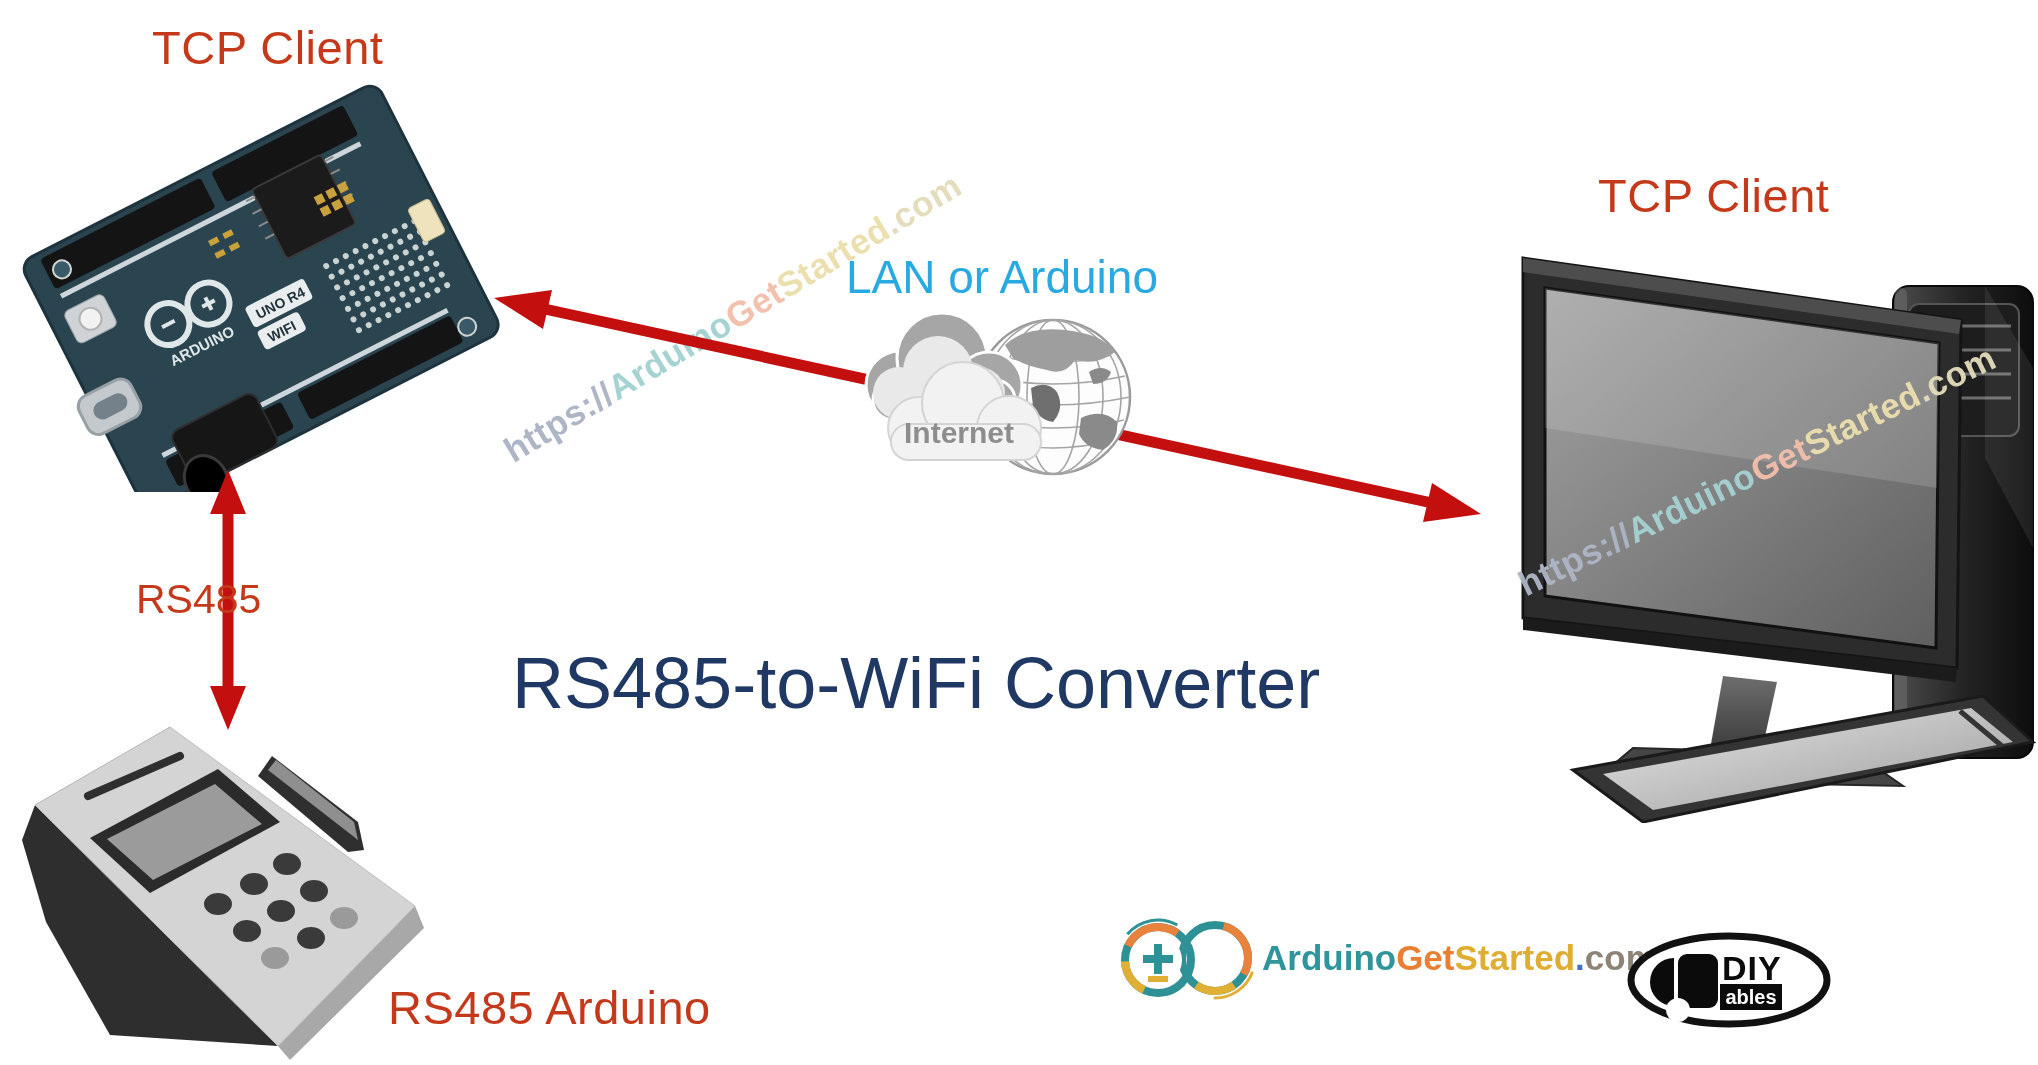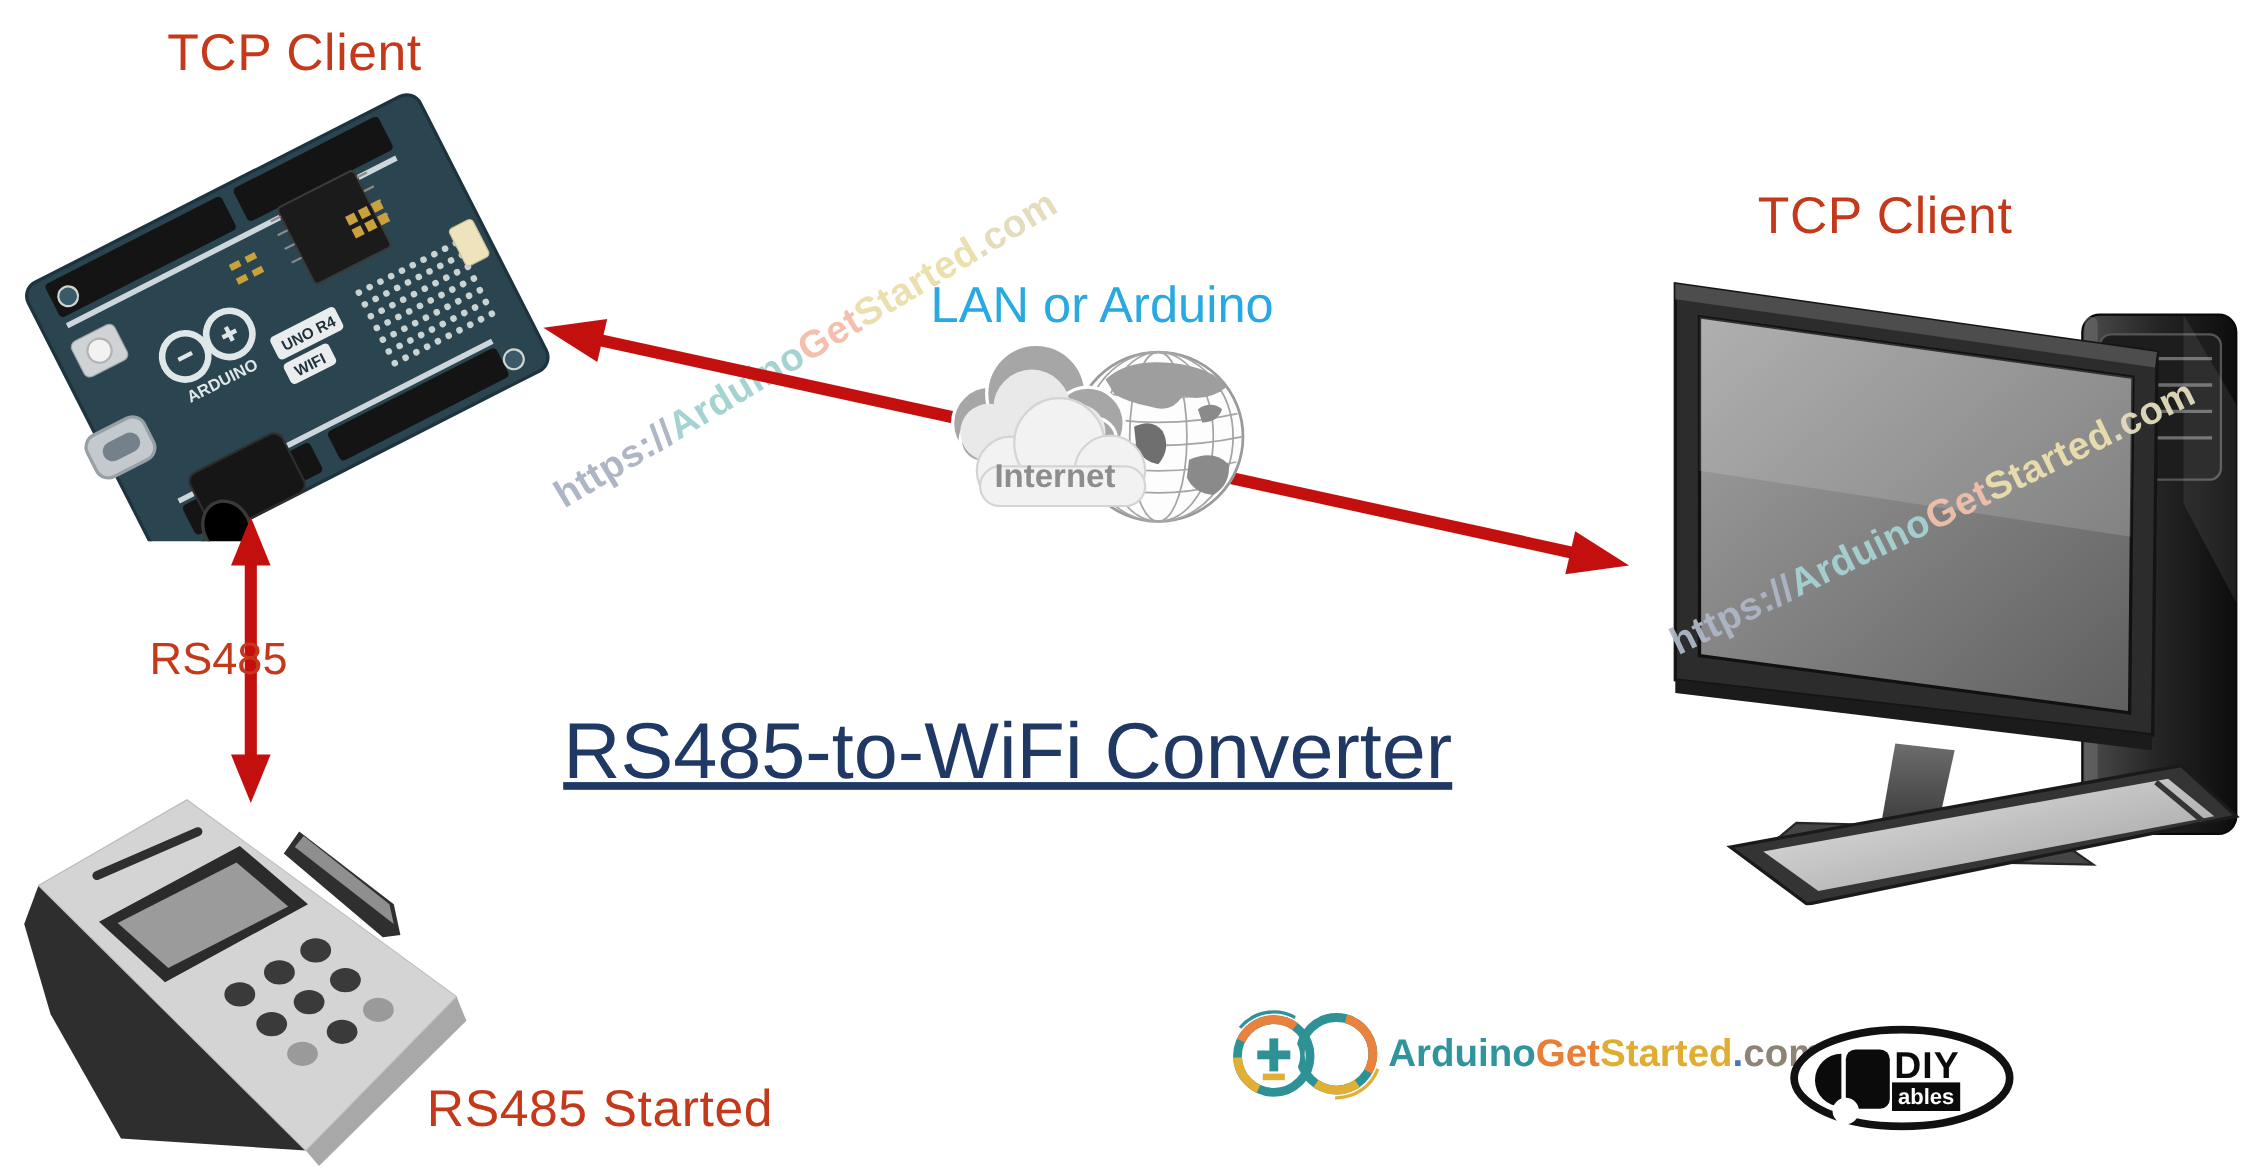--- a/index.html
+++ b/index.html
@@ -336,23 +336,23 @@
           <circle cx="174" cy="128" r="32"></circle>
         <rect x="56" y="124" width="150" height="36" rx="18"></rect>
       </g>
       <text x="124" y="143" text-anchor="middle" font-size="30" font-weight="bold" fill="#8d8d8d" font-family="Liberation Sans, sans-serif">Internet</text>
     </g>
   </svg>
 
   <div class="abs node-label" style="left:152px;top:20px;">TCP Client</div>
   <div class="abs node-label" style="left:1598px;top:168px;">TCP Client</div>
   <div class="abs rs485-label" style="left:96px;top:576px;margin-left:40px;">RS485</div>
-  <div class="abs node-label" style="left:388px;top:980px;">RS485 Started</div>
+  <div class="abs node-label" style="left:388px;top:980px;">RS485 Arduino</div>
   <div class="abs lan-label" style="left:846px;top:250px;">LAN or Arduino</div>
-  <div class="abs main-title" style="left:512px;top:642px;text-decoration:underline;">RS485-to-WiFi Converter</div>
+  <div class="abs main-title" style="left:512px;top:642px;">RS485-to-WiFi Converter</div>
 
   <div class="abs ags-logo" style="left:1114px;top:908px;">
     <svg width="148" height="100" viewBox="0 0 148 100">
       <circle cx="44" cy="52" r="33" fill="none" stroke="#2e9196" stroke-width="8"></circle>
       <circle cx="44" cy="52" r="33" fill="none" stroke="#e8823c" stroke-width="8" stroke-dasharray="58 150" transform="rotate(-155 44 52)"></circle>
       <circle cx="44" cy="52" r="33" fill="none" stroke="#e2af35" stroke-width="8" stroke-dasharray="36 172" transform="rotate(115 44 52)"></circle>
       <circle cx="101" cy="50" r="33" fill="none" stroke="#2e9196" stroke-width="8"></circle>
       <circle cx="101" cy="50" r="33" fill="none" stroke="#e8823c" stroke-width="8" stroke-dasharray="60 148" transform="rotate(-75 101 50)"></circle>
       <circle cx="101" cy="50" r="33" fill="none" stroke="#e2af35" stroke-width="8" stroke-dasharray="40 168" transform="rotate(55 101 50)"></circle>
       <circle cx="44" cy="52" r="40" fill="none" stroke="#2e9196" stroke-width="3" stroke-dasharray="55 196" transform="rotate(-140 44 52)"></circle>

